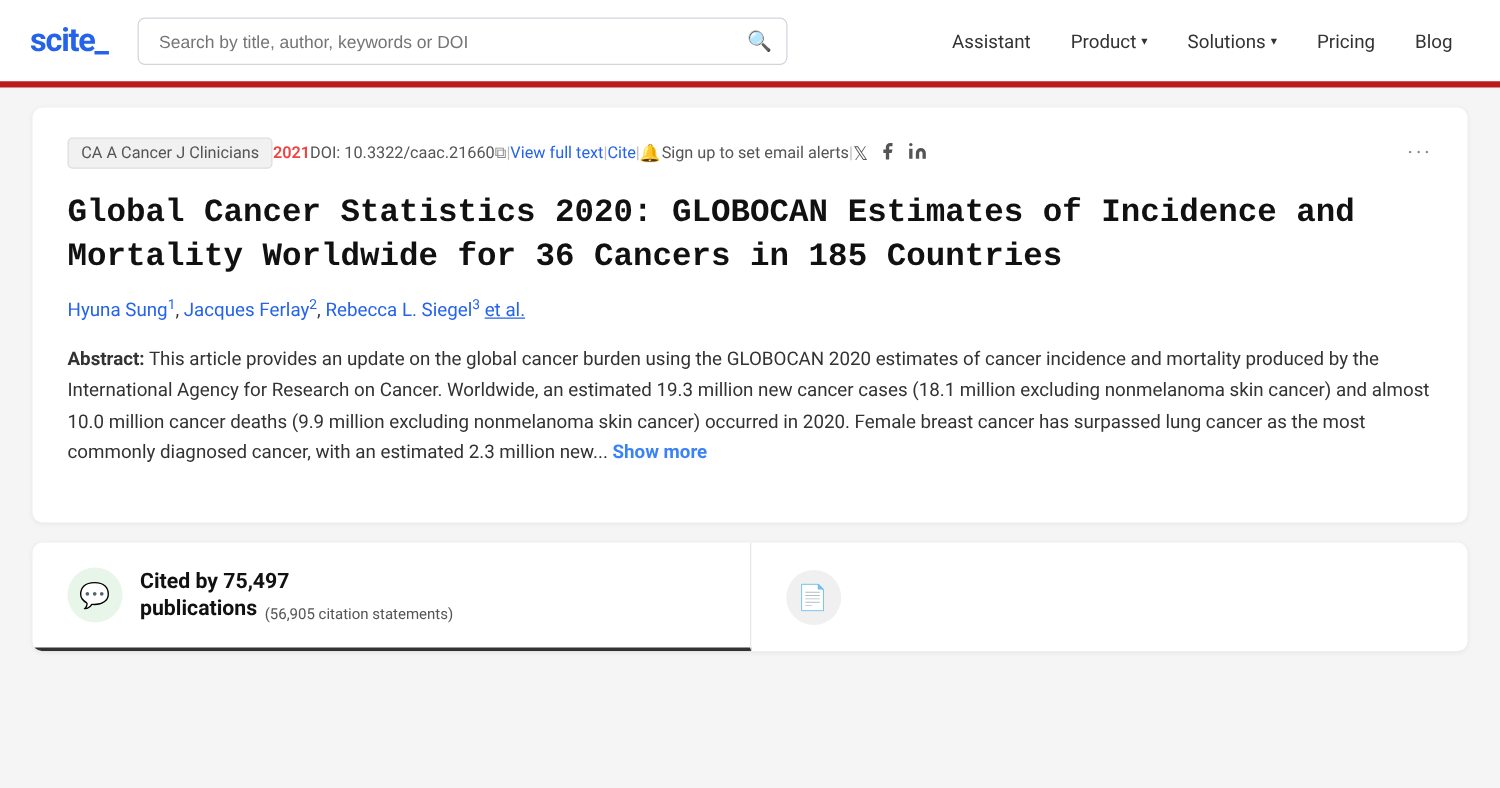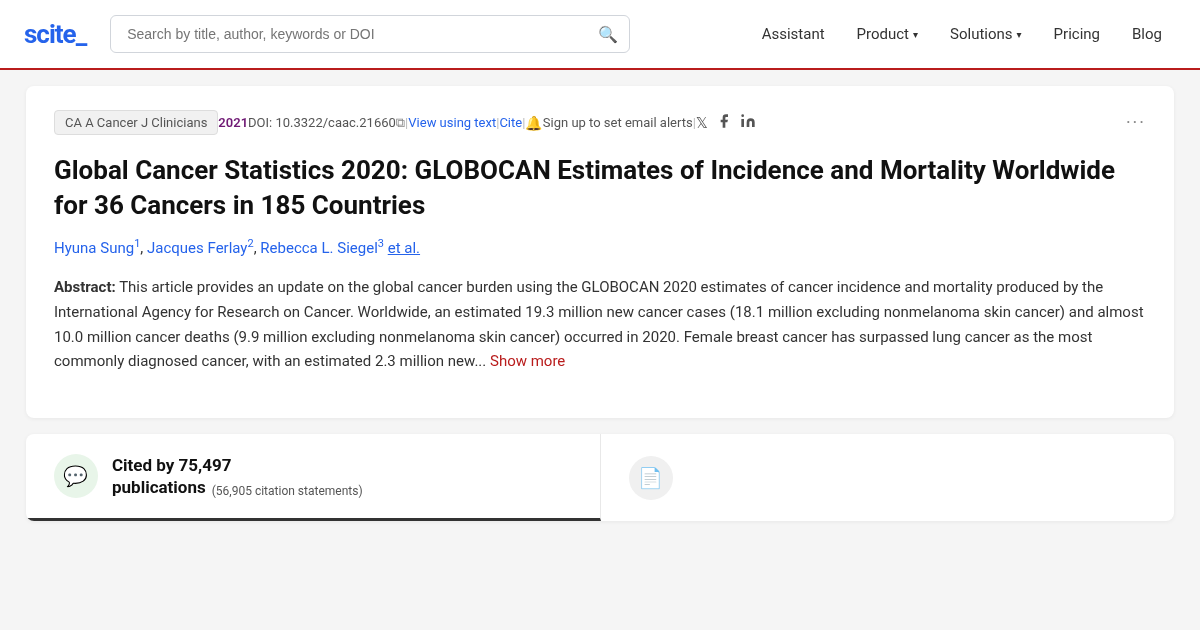--- a/index.html
+++ b/index.html
@@ -1,21 +1,21 @@
 <!DOCTYPE html>
 <html><head>
   <meta charset="utf-8">
   <style>
     * { box-sizing: border-box; margin: 0; padding: 0; }
     body { font-family: -apple-system, BlinkMacSystemFont, 'Segoe UI', Roboto, sans-serif; background: #f5f5f5; color: #333; }
 
     
     .header {
       background: #fff;
-      border-bottom: 2px solid #b91c1c;
+      border-bottom: 5px solid #b91c1c;
       padding: 0 24px;
       height: 70px;
       display: flex;
       align-items: center;
       gap: 24px;
     }
     .logo {
       font-size: 26px;
       font-weight: 700;
       color: #1a1a2e;
@@ -88,21 +88,21 @@
       background: #f1f1f1;
       border: 1px solid #ddd;
       border-radius: 4px;
       padding: 4px 10px;
       font-size: 13px;
       color: #555;
     }
     .meta-year {
       font-size: 13px;
       font-weight: 600;
-      color: #701a75;
+      color: #ef4444;
     }
     .meta-doi {
       font-size: 13px;
       color: #555;
     }
     .meta-copy-icon {
       color: #888;
       font-size: 13px;
       cursor: pointer;
     }
@@ -141,20 +141,21 @@
       cursor: pointer;
       letter-spacing: 2px;
     }
 
     .article-title {
       font-size: 26px;
       font-weight: 700;
       color: #111;
       line-height: 1.35;
       margin-bottom: 14px;
+      font-family: Liberation Mono, monospace;
     }
 
     .article-authors {
       margin-bottom: 18px;
       font-size: 15px;
     }
     .author-link {
       color: #2563eb;
       cursor: pointer;
       text-decoration: none;
@@ -171,23 +172,24 @@
     }
 
     .abstract-text {
       font-size: 15px;
       line-height: 1.65;
       color: #333;
       margin-bottom: 16px;
     }
     .abstract-text strong { font-weight: 700; }
     .show-more {
-      color: #b91c1c;
+      color: #3b82f6;
       cursor: pointer;
       text-decoration: none;
+      font-weight: bold;
     }
 
     .help-link {
       color: #2563eb;
       font-size: 14px;
       cursor: pointer;
       text-decoration: none;
     }
 
     
@@ -279,21 +281,21 @@
 
   <div class="article-card">
 
     
     <div class="article-meta">
       <span class="journal-badge">CA A Cancer J Clinicians</span>
       <span class="meta-year">2021</span>
       <span class="meta-doi">DOI: 10.3322/caac.21660</span>
       <span class="meta-copy-icon">⧉</span>
       <span class="meta-sep">|</span>
-      <a class="meta-link">View using text</a>
+      <a class="meta-link">View full text</a>
       <span class="meta-sep">|</span>
       <a class="meta-link">Cite</a>
       <span class="meta-sep">|</span>
       <span class="bell-icon">🔔</span>
       <span class="meta-alert">Sign up to set email alerts</span>
       <span class="meta-sep">|</span>
       <div class="social-icons">
         <span class="social-icon">𝕏</span>
         <span class="social-icon">
           <svg width="16" height="16" viewBox="0 0 24 24" fill="#555">

